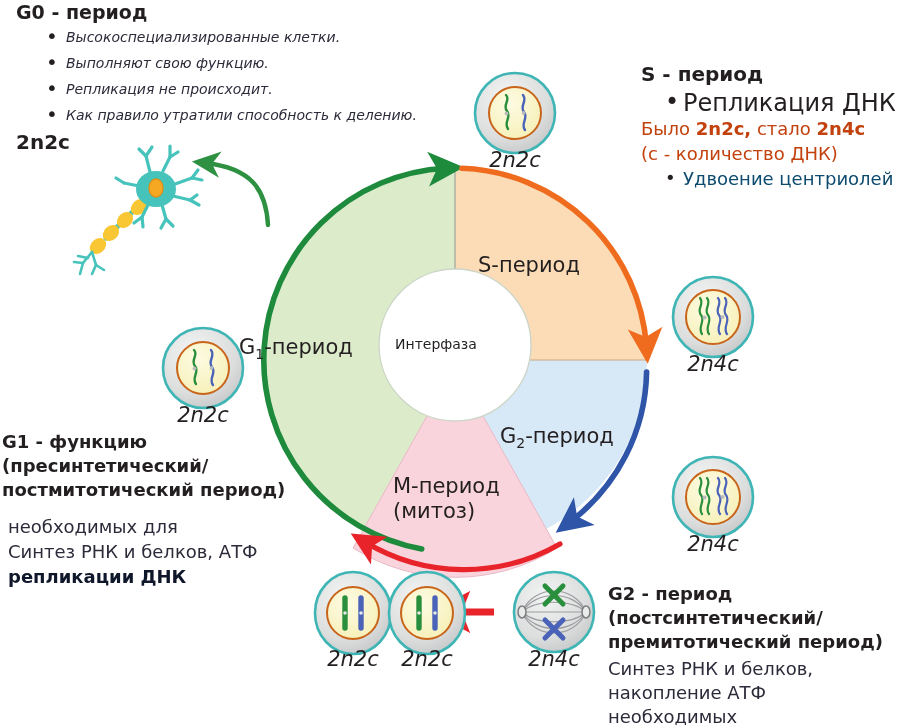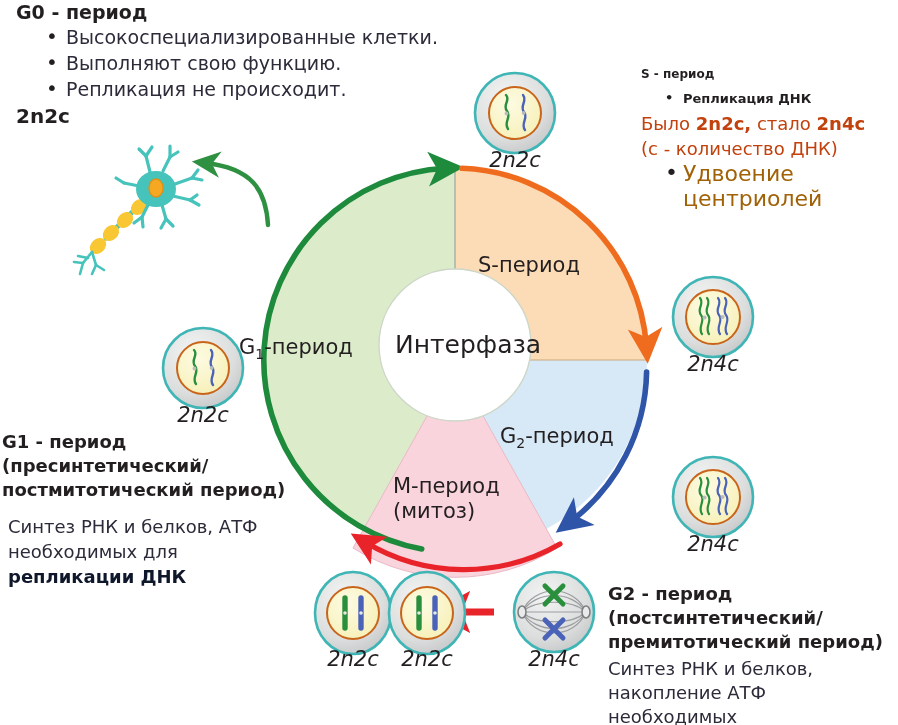--- a/index.html
+++ b/index.html
@@ -12,39 +12,39 @@
   }
   #stage{position:relative;width:752px;height:725px;}
 
   .txt{position:absolute;color:#231f20;}
 
   
   #g0-block{left:16px;top:0px;width:430px;}
   #g0-block .head{font-size:19px;font-weight:bold;line-height:24px;color:#231f20;}
   #g0-block ul{margin:0;padding:0 0 0 30px;list-style:none;}
   #g0-block li{
-    font-size:19px;line-height:26px;color:#2b2b3a;
-    position:relative;padding-left:20px;
+    font-size:14px;line-height:26px;color:#2b2b3a;
+    position:relative;padding-left:20px;font-style:italic;
   }
   #g0-block li::before{
     content:"\2022";position:absolute;left:0;top:-1px;font-size:20px;color:#231f20;
   }
   #g0-block .dna{font-size:20px;font-weight:bold;margin-top:2px;}
 
   
   #s-block{left:641px;top:62px;width:257px;}
-  #s-block .head{font-size:12px;font-weight:bold;line-height:24px;}
+  #s-block .head{font-size:20px;font-weight:bold;line-height:24px;}
   #s-block .bullet{
-    font-size:13px;font-weight:bold;line-height:25px;margin-left:24px;
-    position:relative;padding-left:18px;
+    font-size:24px;font-weight:normal;line-height:25px;margin-left:24px;
+    position:relative;padding-left:18px;margin-top:5px;
   }
   #s-block .bullet::before{content:"\2022";position:absolute;left:0;top:-1px;}
   #s-block .line{font-size:18px;line-height:25px;color:#c2410c;}
   #s-block .bullet2{
-    font-size:22px;line-height:25px;color:#a16207;margin-left:24px;
+    font-size:18px;line-height:25px;color:#0c4a6e;margin-left:24px;
     position:relative;padding-left:18px;
   }
   #s-block .bullet2::before{content:"\2022";position:absolute;left:0;top:-1px;color:#231f20;}
 
   
   #g1-block{left:2px;top:430px;width:292px;}
   #g1-block .head{font-size:18px;font-weight:bold;line-height:24px;}
   #g1-block .body{font-size:18px;line-height:25px;color:#2b2b3a;margin-top:12px;margin-left:6px;}
   #g1-block .body b{font-weight:bold;color:#0f172a;}
 
@@ -52,21 +52,21 @@
   #g2-block{left:608px;top:582px;width:292px;}
   #g2-block .head{font-size:18px;font-weight:bold;line-height:24px;}
   #g2-block .body{font-size:18px;line-height:24px;color:#2b2b3a;margin-top:3px;}
 
   
   .sector-label{
     position:absolute;font-size:21px;color:#231f20;
     line-height:25px;white-space:nowrap;
   }
   .sector-label sub{font-size:14px;}
-  #label-interphase{left:395px;top:332px;width:125px;font-size:25px;}
+  #label-interphase{left:395px;top:332px;width:125px;font-size:14px;}
   #label-s{left:478px;top:253px;width:125px;}
   #label-g1{left:239px;top:335px;width:130px;}
   #label-g2{left:500px;top:424px;width:130px;}
   #label-m{left:393px;top:474px;width:120px;}
 
   
   .cap{
     position:absolute;font-size:21px;font-style:italic;color:#231f20;
     text-align:center;white-space:nowrap;
   }
@@ -276,39 +276,40 @@
       <circle cx="8" cy="0" r="1.8" fill="#e7e8e8"></circle>
     </g>
   </svg>
 
   <div class="txt" id="g0-block">
     <div class="head">G0 - период</div>
     <ul>
       <li>Высокоспециализированные клетки.</li>
       <li>Выполняют свою функцию.</li>
       <li>Репликация не происходит.</li>
+      <li>Как правило утратили способность к делению.</li>
     </ul>
     <div class="dna">2n2c</div>
   </div>
 
   <div class="txt" id="s-block">
     <div class="head">S - период</div>
     <div class="bullet">Репликация ДНК</div>
     <div class="line"><span>Было </span><b>2n2c,</b><span> стало </span><b>2n4c</b></div>
     <div class="line">(с - количество ДНК)</div>
     <div class="bullet2">Удвоение центриолей</div>
   </div>
 
   <div class="txt" id="g1-block">
-    <div class="head">G1 - период</div>
+    <div class="head">G1 - функцию</div>
     <div class="head">(пресинтетический/</div>
     <div class="head">постмитотический период)</div>
     <div class="body">
+      <div>необходимых для</div>
       <div>Синтез РНК и белков, АТФ</div>
-      <div>необходимых для</div>
       <div><b>репликации ДНК</b></div>
     </div>
   </div>
 
   <div class="txt" id="g2-block">
     <div class="head">G2 - период</div>
     <div class="head">(постсинтетический/</div>
     <div class="head">премитотический  период)</div>
     <div class="body">
       <div>Синтез РНК и белков,</div>

